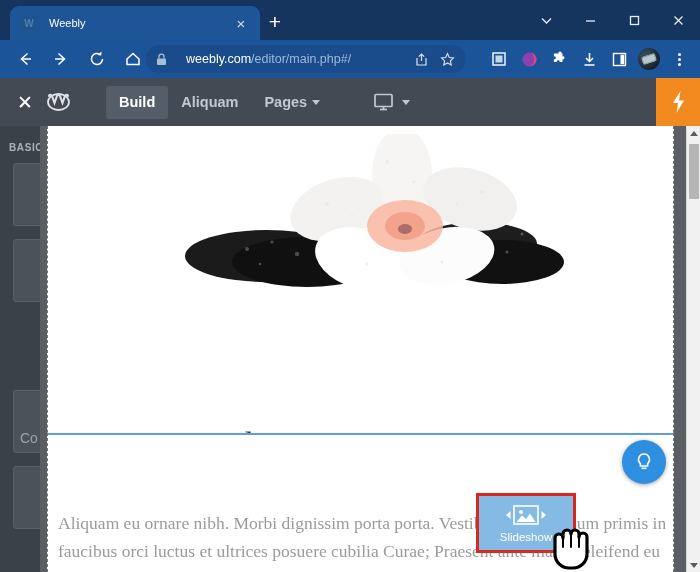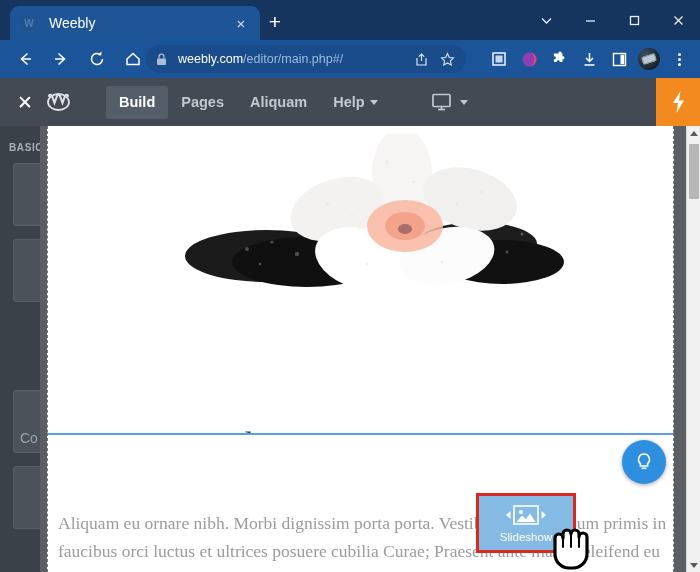--- a/index.html
+++ b/index.html
@@ -21,21 +21,21 @@
     background: #1e5596; border-radius: 9px 9px 0 0;
     display: flex; align-items: center; padding: 0 10px;
   }
   .tab-favicon {
     width: 17px; height: 16px; background: #21548f;
     border-radius: 2px; margin-right: 12px; position: relative;
     display: flex; align-items: center; justify-content: center;
     color: #4f7db0; font-size: 10px; font-weight: bold; letter-spacing: -1px;
   }
   .tab-title {
-    color: #ffffff; font-size: 14px; flex: 1; white-space: nowrap; overflow: hidden;
+    color: #ffffff; font-size: 11px; flex: 1; white-space: nowrap; overflow: hidden;
   }
   .tab-close {
     color: #d5e2f0; font-size: 15px; width: 18px; text-align: center; line-height: 1;
   }
   .newtab {
     position: absolute; left: 262px; top: 10px; width: 26px; height: 26px;
     color: #ffffff; font-size: 21px; text-align: center; line-height: 24px; font-weight: 300;
   }
   .winbtns {
     position: absolute; right: 0; top: 0; height: 40px; display: flex; align-items: center;
@@ -52,20 +52,21 @@
   }
   .navicon {
     width: 30px; height: 30px; margin-left: 6px;
     display: flex; align-items: center; justify-content: center; color: #ffffff;
   }
   .navicon:first-child { margin-left: 10px; }
   .omnibox {
     position: absolute; left: 146px; top: 45px; width: 320px; height: 28px;
     background: #1a4b8b; border-radius: 14px; display: flex; align-items: center;
     padding: 0 10px;
+    gap: 8px;
   }
   .lock { width: 13px; height: 14px; margin-right: 9px; display:flex; align-items:center; }
   .url { font-size: 12.5px; white-space: nowrap; overflow: hidden; }
   .url .host { color: #ffffff; }
   .url .path { color: #9dbada; }
   .omni-icons { position: absolute; right: 6px; top: 4px; display: flex; }
   .omni-icons > div { width: 26px; height: 20px; display:flex; align-items:center; justify-content:center; color:#dce7f4; }
   .extbar { position: absolute; right: 6px; top: 44px; display: flex; align-items: center; }
   .extbar > div { width: 30px; height: 30px; display:flex; align-items:center; justify-content:center; color:#ffffff; }
   .avatar-circle {
@@ -339,27 +340,24 @@
       <svg width="26" height="20" viewBox="0 0 26 20">
         <path d="M2 4 C2 2.5 4 2 5 4 L7.5 11 L10 4 C10.6 2.4 12.4 2.4 13 4 L15.5 11 L18 4 C19 2 21 2.5 21 4" stroke="#dfe3e8" stroke-width="2.1" fill="none" stroke-linecap="round"></path>
         <ellipse cx="11.5" cy="10" rx="10.5" ry="8" stroke="#dfe3e8" stroke-width="1.8" fill="none"></ellipse>
       </svg>
     </div>
     <div class="app-nav">
       <div class="app-nav-item active">
           <span>Build</span>
         </div>
       <div class="app-nav-item">
-          <span>Pages</span>
-        </div>
-      <div class="app-nav-item">
           <span>Aliquam</span>
         </div>
       <div class="app-nav-item">
-        <span>Help</span>
+        <span>Pages</span>
         <span class="caret-dn"></span>
       </div>
       <div class="device-btn">
         <svg width="24" height="19" viewBox="0 0 24 19">
             <rect x="2" y="1.5" width="17" height="12" rx="1" stroke="#c3c8cf" stroke-width="1.7" fill="none"></rect>
             <line x1="7" y1="16.5" x2="14" y2="16.5" stroke="#c3c8cf" stroke-width="1.7"></line>
             <line x1="10.5" y1="13.5" x2="10.5" y2="16.5" stroke="#c3c8cf" stroke-width="1.7"></line>
           </svg>
         <span class="caret-dn"></span>
       </div>

